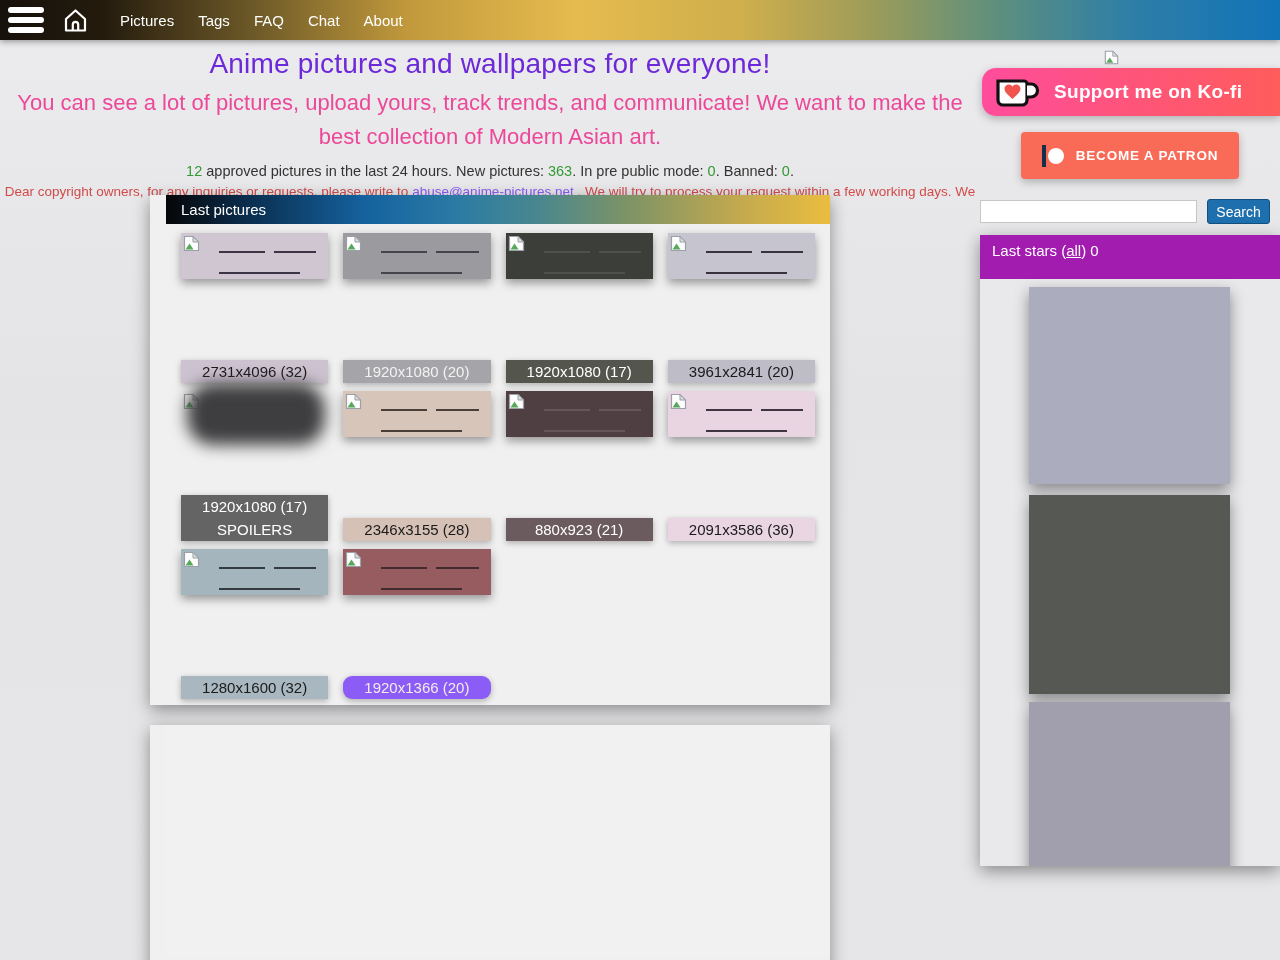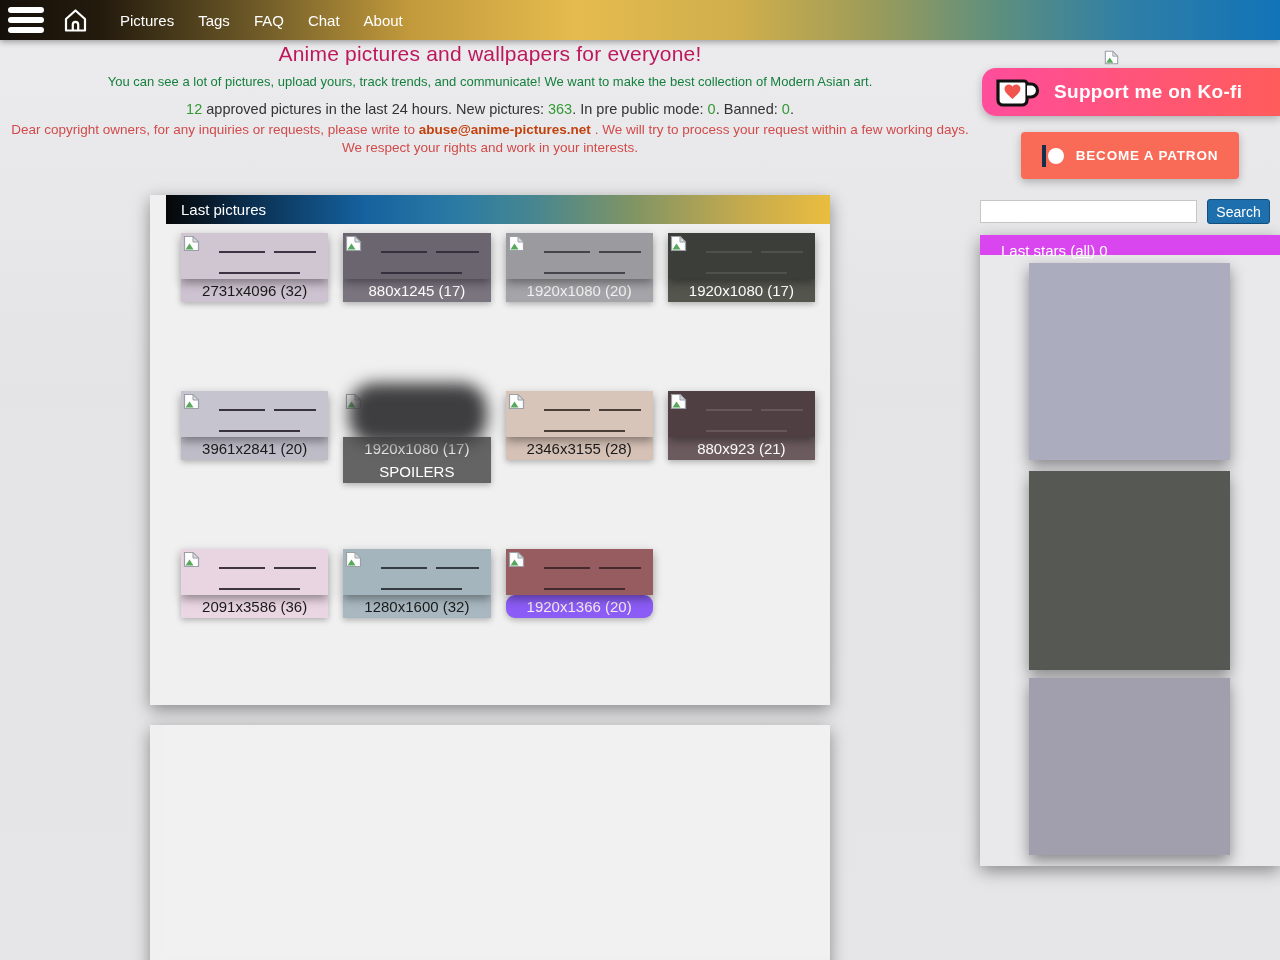--- a/index.html
+++ b/index.html
@@ -21,44 +21,44 @@
   }
   .hamburger { width:36px; height:26px; margin-left:8px; display:flex; flex-direction:column;
     justify-content:space-between; cursor:pointer; }
   .hamburger span { display:block; height:6px; background:#fff; border-radius:3px; }
   .home-btn { margin-left:16px; width:30px; height:30px; display:flex; align-items:center; justify-content:center; cursor:pointer; }
   .nav-items { display:flex; margin-left:18px;align-items:flex-end; }
   .nav-item { color:#fff; font-size:15px; padding:10px 12px; cursor:pointer; white-space:nowrap; }
 
   
   .intro { position:absolute; left:0; top:40px; width:980px; text-align:center; }
-  .intro-title { font-size:21px; color:#be185d; margin-top:2px; letter-spacing:0.2px; }
-  .intro-sub { font-size:13px; color:#15803d; margin:6px auto 0; width:962px; line-height:1.55; }
+  .intro-title { font-size:28px; color:#6d28d9; margin-top:8px; letter-spacing:0.2px; }
+  .intro-sub { font-size:22px; color:#ec4899; margin:6px auto 0; width:962px; line-height:1.55; }
   .intro-stats { font-size:14.5px; color:#333; margin-top:9px; }
   .stat-num { color:#339933; }
   .intro-copyright { font-size:13.5px; color:#d24a4a; margin:4px auto 0; width:976px; line-height:1.35; }
-  .email-link { color:#c2410c; cursor:pointer;font-weight:bold; }
+  .email-link { color:#8b5cf6; cursor:pointer; }
 
   
   .panel { position:absolute; left:150px; width:680px; background:#f0f0f0;
     box-shadow:0 5px 16px rgba(0,0,0,0.40);padding-left:16px; }
   .panel-header {
     height:29px; line-height:29px; padding-left:15px; color:#fff; font-size:15px;
     background:linear-gradient(90deg,#060606 0%,#0a2d4d 12%,#15629f 30%,#2b7ba4 44%,
       #49878f 56%,#7f9465 70%,#c2a94f 86%,#eabd3f 100%);
   }
   .panel-pictures { top:195px; height:510px; }
   .panel-chat { top:725px; height:260px; }
   .chat-body { height:231px; background:#f1f1f1; }
 
   .pic-grid {
     padding:9px 15px 6px 15px;
     display:grid; grid-template-columns:repeat(4,1fr); column-gap:15px; row-gap:8px;
   }
-  .cell { height:150px; display:flex; flex-direction:column; }
+  .cell { height:150px; display:flex; flex-direction:column; justify-content:space-between; }
   .thumb { position:relative; display:block; height:46px; box-shadow:0 4px 9px rgba(0,0,0,0.38);
     cursor:pointer; overflow:visible; text-decoration:none; }
   .bimg { position:absolute; left:2px; top:2px; }
   .altlines { position:absolute; left:38px; top:18px; right:12px; }
   .alt-row1 { display:flex; gap:9px; }
   .seg { display:block; height:2px; background:#3a3440; }
   .s1 { width:49px; } .s2 { width:45px; } .s3 { width:81px; margin-top:19px; }
   .blur-blob { position:absolute; left:6px; top:-8px; width:138px; height:62px;
     border-radius:26px; background:#3e3e40; filter:blur(8px); }
   .thumb-label { display:block; min-height:23px; text-align:center; font-size:15px;
@@ -82,22 +82,22 @@
   .patreon-label { color:#fff; font-size:13.5px; font-weight:bold; letter-spacing:0.8px; }
   .search-input { position:absolute; left:980px; top:200px; width:217px; height:23px;
     border:1px solid #c7c7c7; background:#fff; font-size:14px; padding:0 6px;
     font-family:"Liberation Sans",sans-serif; }
   .search-btn { position:absolute; left:1207px; top:199px; width:63px; height:25px;
     background:#1e6fae; border:1px solid #14507e; border-radius:3px; color:#fff;
     font-size:14px; cursor:pointer; font-family:"Liberation Sans",sans-serif; }
 
   .stars-panel { position:absolute; left:980px; top:235px; width:300px; height:631px;
     background:#e9e9ec; box-shadow:0 5px 16px rgba(0,0,0,0.40); overflow:hidden; }
-  .stars-header { height:20px; line-height:32px; background:#d946ef; color:#fff;
-    font-size:15px; padding-left:21px; }
+  .stars-header { height:44px; line-height:32px; background:#a21caf; color:#fff;
+    font-size:15px; padding-left:12px; }
   .stars-all-link { color:#fff; text-decoration:underline; cursor:pointer; }
   .star-img { display:block; width:201px; margin-left:49px;
     box-shadow:0 6px 14px rgba(0,0,0,0.42); cursor:pointer; }
 </style>
 </head>
 <body>
 
 <div class="topnav">
   <div class="hamburger">
     <span></span>
@@ -142,43 +142,20 @@
               <span class="seg s2" style="background: rgb(60, 52, 68);"></span>
             </div>
         <div class="alt-row2">
               <span class="seg s3" style="background: rgb(60, 52, 68);"></span>
             </div>
       </div>
 
     </a>
     <a class="thumb-label" style="background: rgb(205, 194, 208); color: rgb(26, 26, 26);">
       <div class="lab1">2731x4096 (32)</div>
-
-    </a>
-  </div>
-      <div class="cell">
-    <a class="thumb" style="background: rgb(107, 101, 112);">
-      <svg class="bimg" width="17" height="17" viewBox="0 0 17 17">
-        <path d="M1.5 1.5 H10 L15.5 7 V15.5 H1.5 Z" fill="#fdfdfd" stroke="#9aa0a6" stroke-width="1.2"></path>
-        <path d="M10 1.5 L10 7 L15.5 7 Z" fill="#dadce0" stroke="#9aa0a6" stroke-width="1"></path>
-        <path d="M2.5 14.5 L6.5 8.5 L10.5 14.5 Z" fill="#57a75c"></path>
-      </svg>
-      <div class="altlines">
-        <div class="alt-row1">
-              <span class="seg s1" style="background: rgb(53, 48, 60);"></span>
-              <span class="seg s2" style="background: rgb(53, 48, 60);"></span>
-            </div>
-        <div class="alt-row2">
-              <span class="seg s3" style="background: rgb(53, 48, 60);"></span>
-            </div>
-      </div>
-
-    </a>
-    <a class="thumb-label" style="background: rgb(122, 116, 127); color: rgb(255, 255, 255);">
-      <div class="lab1">880x1245 (17)</div>
 
     </a>
   </div>
       <div class="cell">
     <a class="thumb" style="background: rgb(155, 154, 158);">
       <svg class="bimg" width="17" height="17" viewBox="0 0 17 17">
         <path d="M1.5 1.5 H10 L15.5 7 V15.5 H1.5 Z" fill="#fdfdfd" stroke="#9aa0a6" stroke-width="1.2"></path>
         <path d="M10 1.5 L10 7 L15.5 7 Z" fill="#dadce0" stroke="#9aa0a6" stroke-width="1"></path>
         <path d="M2.5 14.5 L6.5 8.5 L10.5 14.5 Z" fill="#57a75c"></path>
       </svg>

